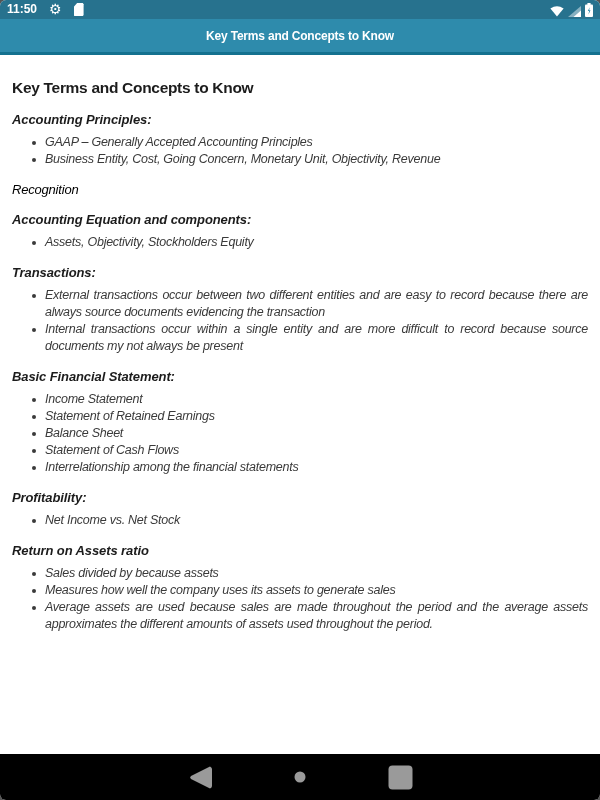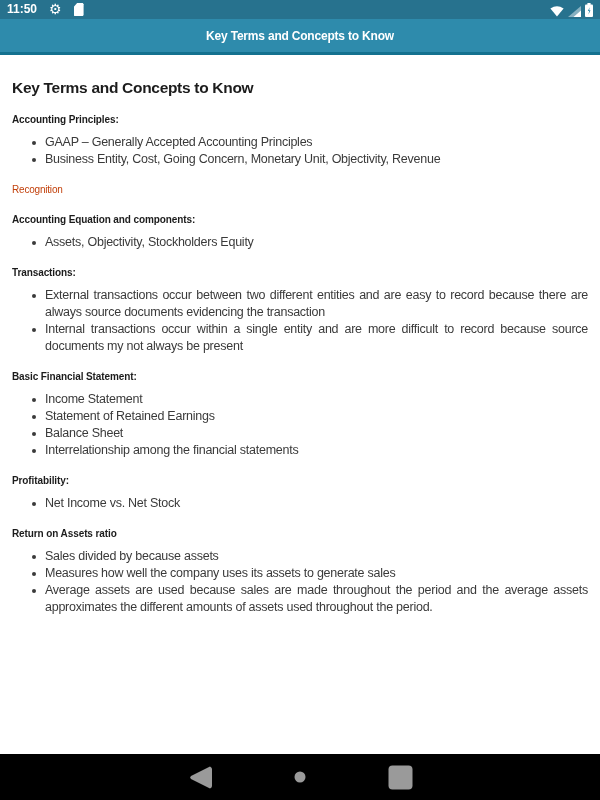--- a/index.html
+++ b/index.html
@@ -1,19 +1,20 @@
 <!DOCTYPE html>
 <html style="--status-bar-bg: #27728e; --app-bar-bg: #2e8bac; --app-bar-border: #14718f; --content-bg: #ffffff; --nav-bar-bg: #000000; --nav-icon-color: #9a9a9a; --heading-text: #1c1c1c; --body-text: #3a3a3a; --status-text: #ffffff;"><head>
 <meta charset="utf-8">
 <style>
   html,body{margin:0;padding:0;background:#555;}
   .screen{
     position:relative;width:600px;height:800px;margin:0 auto;
     background:#fff;overflow:hidden;
     font-family:"Liberation Sans",sans-serif;
+    border-radius:6px;
     -webkit-font-smoothing:antialiased;
   }
   
   .status-bar{
     height:19px;background:var(--status-bar-bg,#27728e);
     display:flex;align-items:center;padding:0 7px;color:#fff;
   }
   .status-time{font-size:12px;font-weight:bold;letter-spacing:0;line-height:19px;}
   .gear-glyph{font-size:14px;line-height:19px;margin-left:12px;color:#fff;}
   .sd-icon{
@@ -33,28 +34,28 @@
   
   .content{
     height:699px;overflow:hidden;background:var(--content-bg,#ffffff);
     padding:23px 12px 0 12px;box-sizing:border-box;color:#3a3a3a;
   }
   .doc-title{
     font-size:15.5px;line-height:20px;font-weight:bold;color:#1c1c1c;
     letter-spacing:-0.3px;margin:0 0 8px 0;
   }
   .section-heading{
-    font-size:10px;line-height:16px;font-weight:bold;color:#1c1c1c;
-    letter-spacing:-0.1px;margin:14px 0 6px 0;
+    font-size:13px;line-height:16px;font-weight:bold;color:#1c1c1c;
+    letter-spacing:-0.1px;margin:14px 0 6px 0;font-style:italic;
   }
-  .section-heading.plain{font-weight:normal;color:#c2410c;letter-spacing:-0.2px;}
+  .section-heading.plain{font-weight:normal;color:#000000;letter-spacing:-0.2px;}
   ul.bullets{
     list-style:none;margin:6px 0 14px 0;padding:0 0 0 33px;
     font-size:12.5px;line-height:17px;letter-spacing:-0.25px;
-    text-align:justify;color:#3a3a3a;
+    text-align:justify;color:#3a3a3a;font-style:italic;
   }
   ul.bullets li{position:relative;}
   ul.bullets li::before{
     content:"";position:absolute;left:-13px;top:6.5px;
     width:4px;height:4px;border-radius:50%;background:#3a3a3a;
   }
   
   .nav-bar{
     position:absolute;left:0;bottom:0;width:600px;height:46px;
     background:var(--nav-bar-bg,#000000);
@@ -126,20 +127,21 @@
         <li>Internal transactions occur within a single entity and are more difficult to record because source documents my not always be present</li>
       </ul>
     </div>
 
     <div>
       <p class="section-heading">Basic Financial Statement:</p>
       <ul class="bullets">
         <li>Income Statement</li>
         <li>Statement of Retained Earnings</li>
         <li>Balance Sheet</li>
+        <li>Statement of Cash Flows</li>
         <li>Interrelationship among the financial statements</li>
       </ul>
     </div>
 
     <div>
       <p class="section-heading">Profitability:</p>
       <ul class="bullets">
         <li>Net Income vs. Net Stock</li>
       </ul>
     </div>

